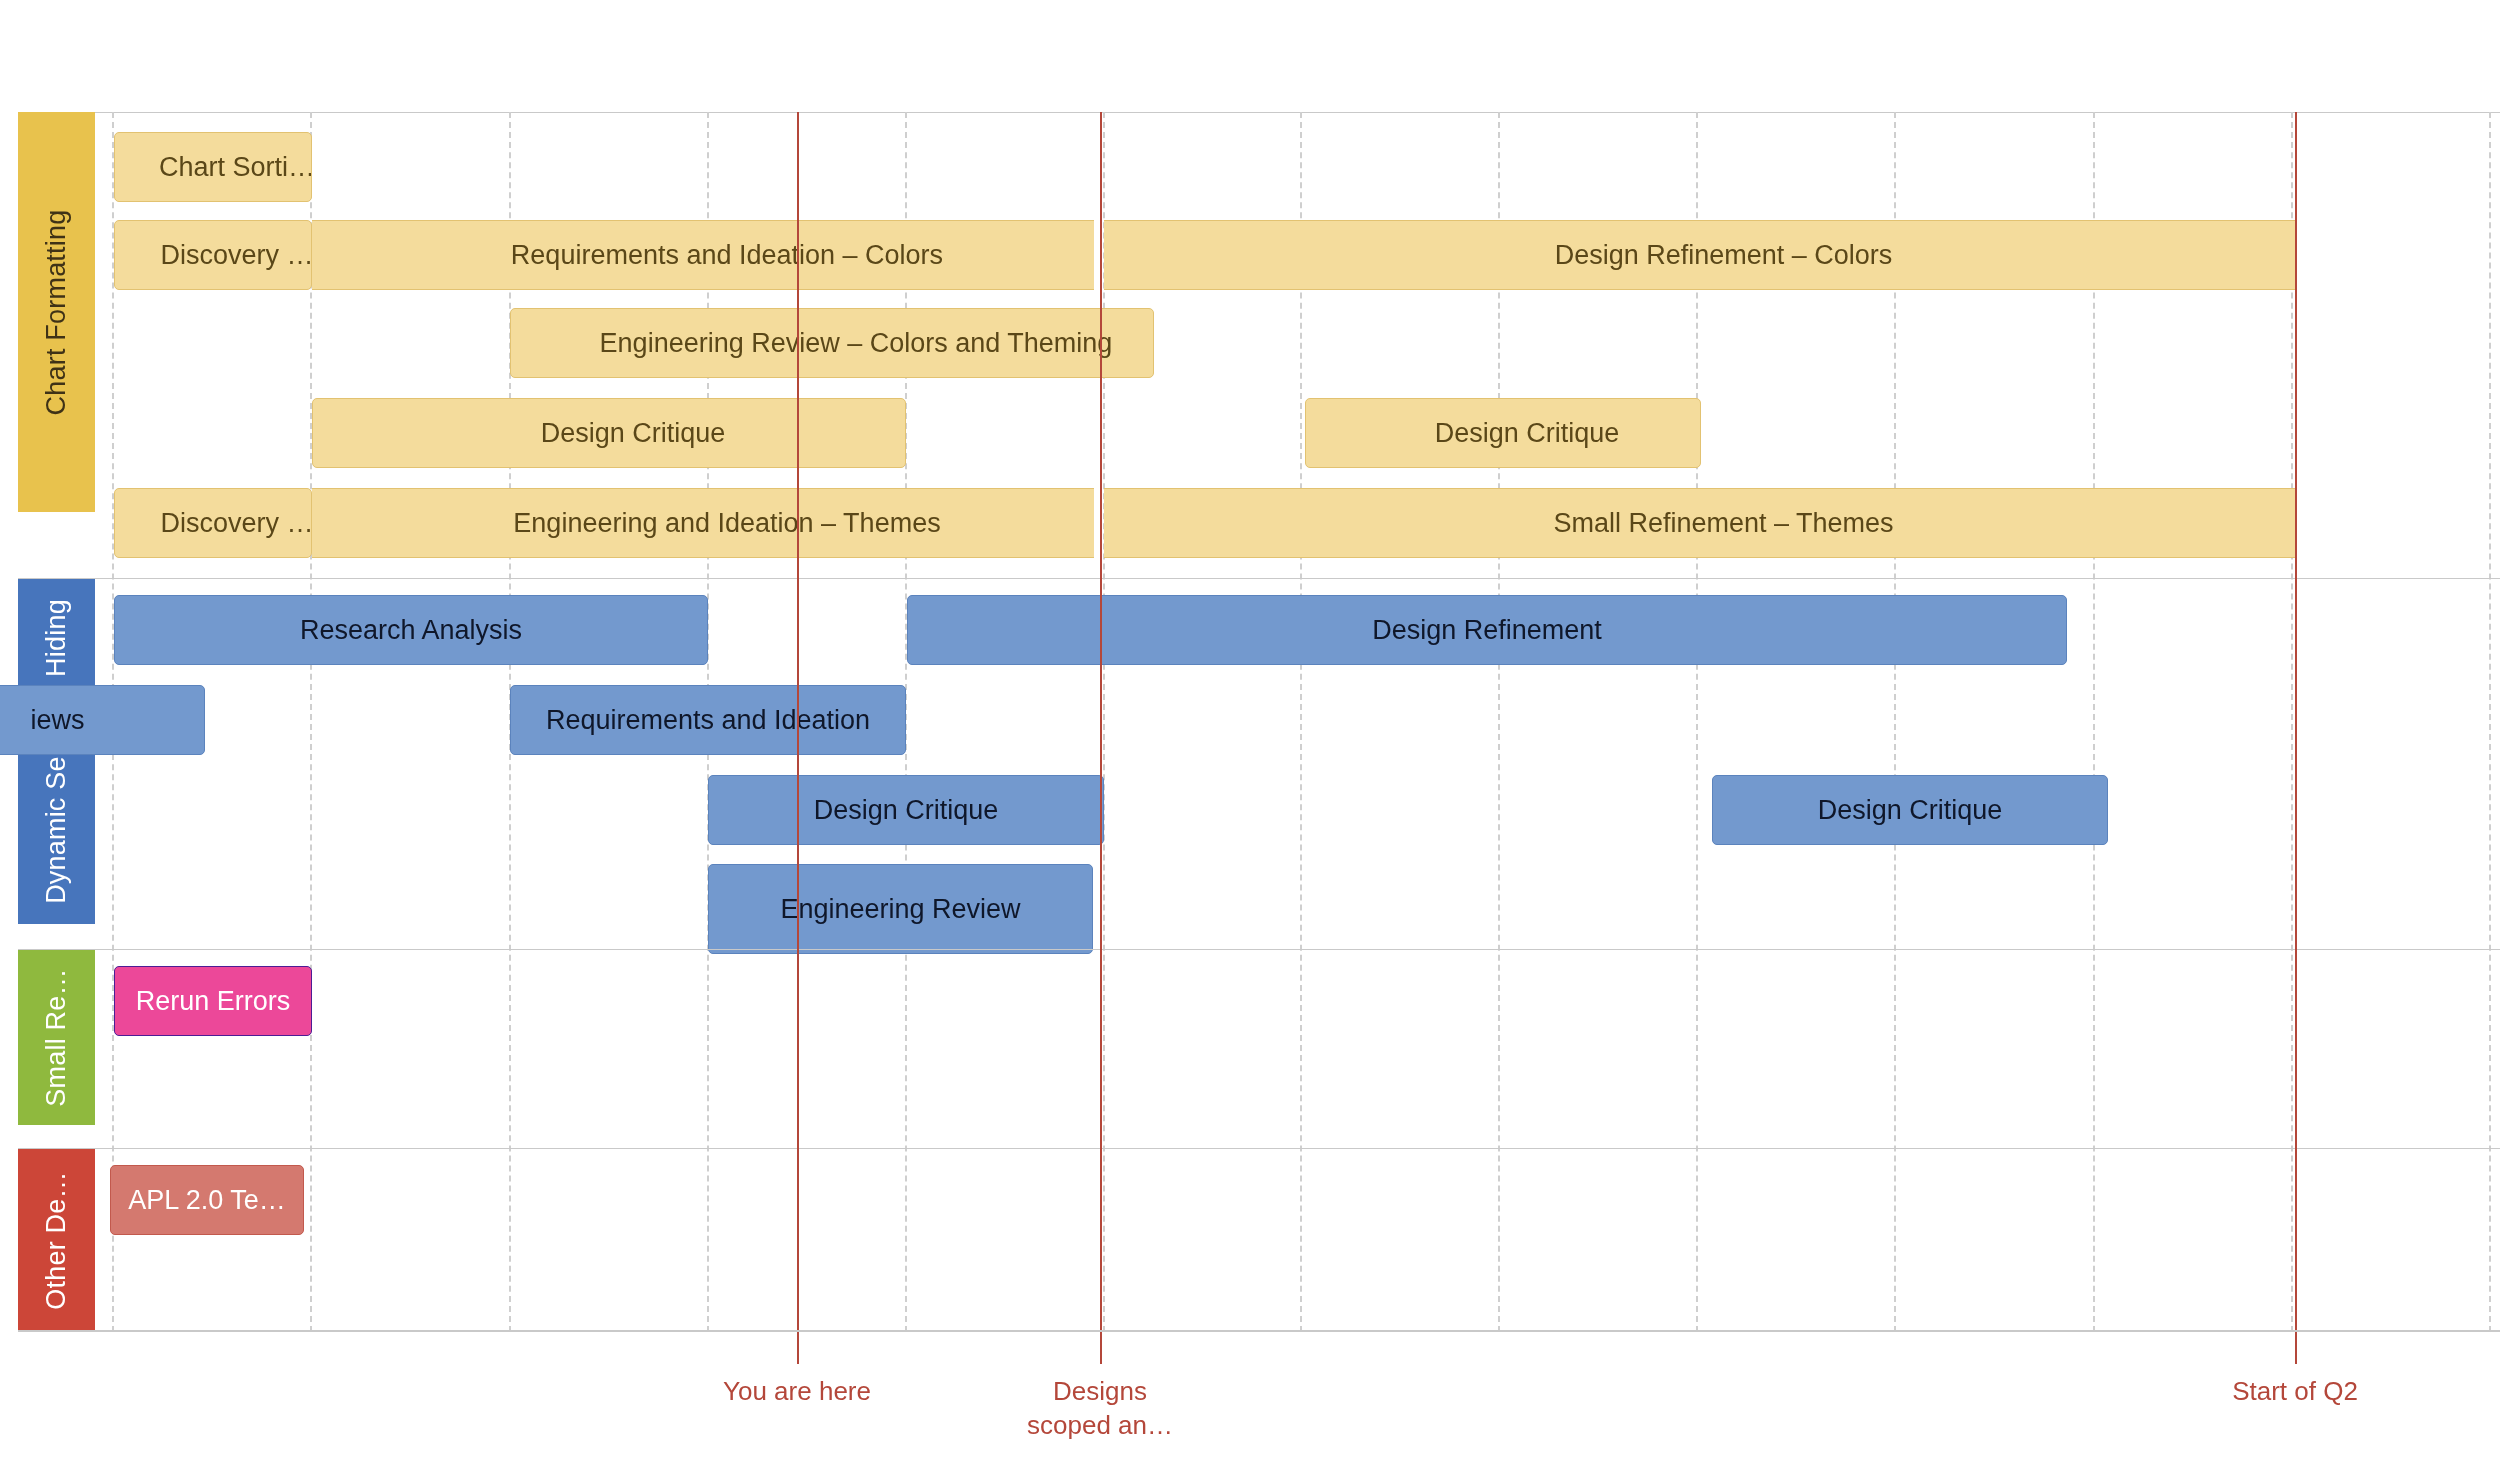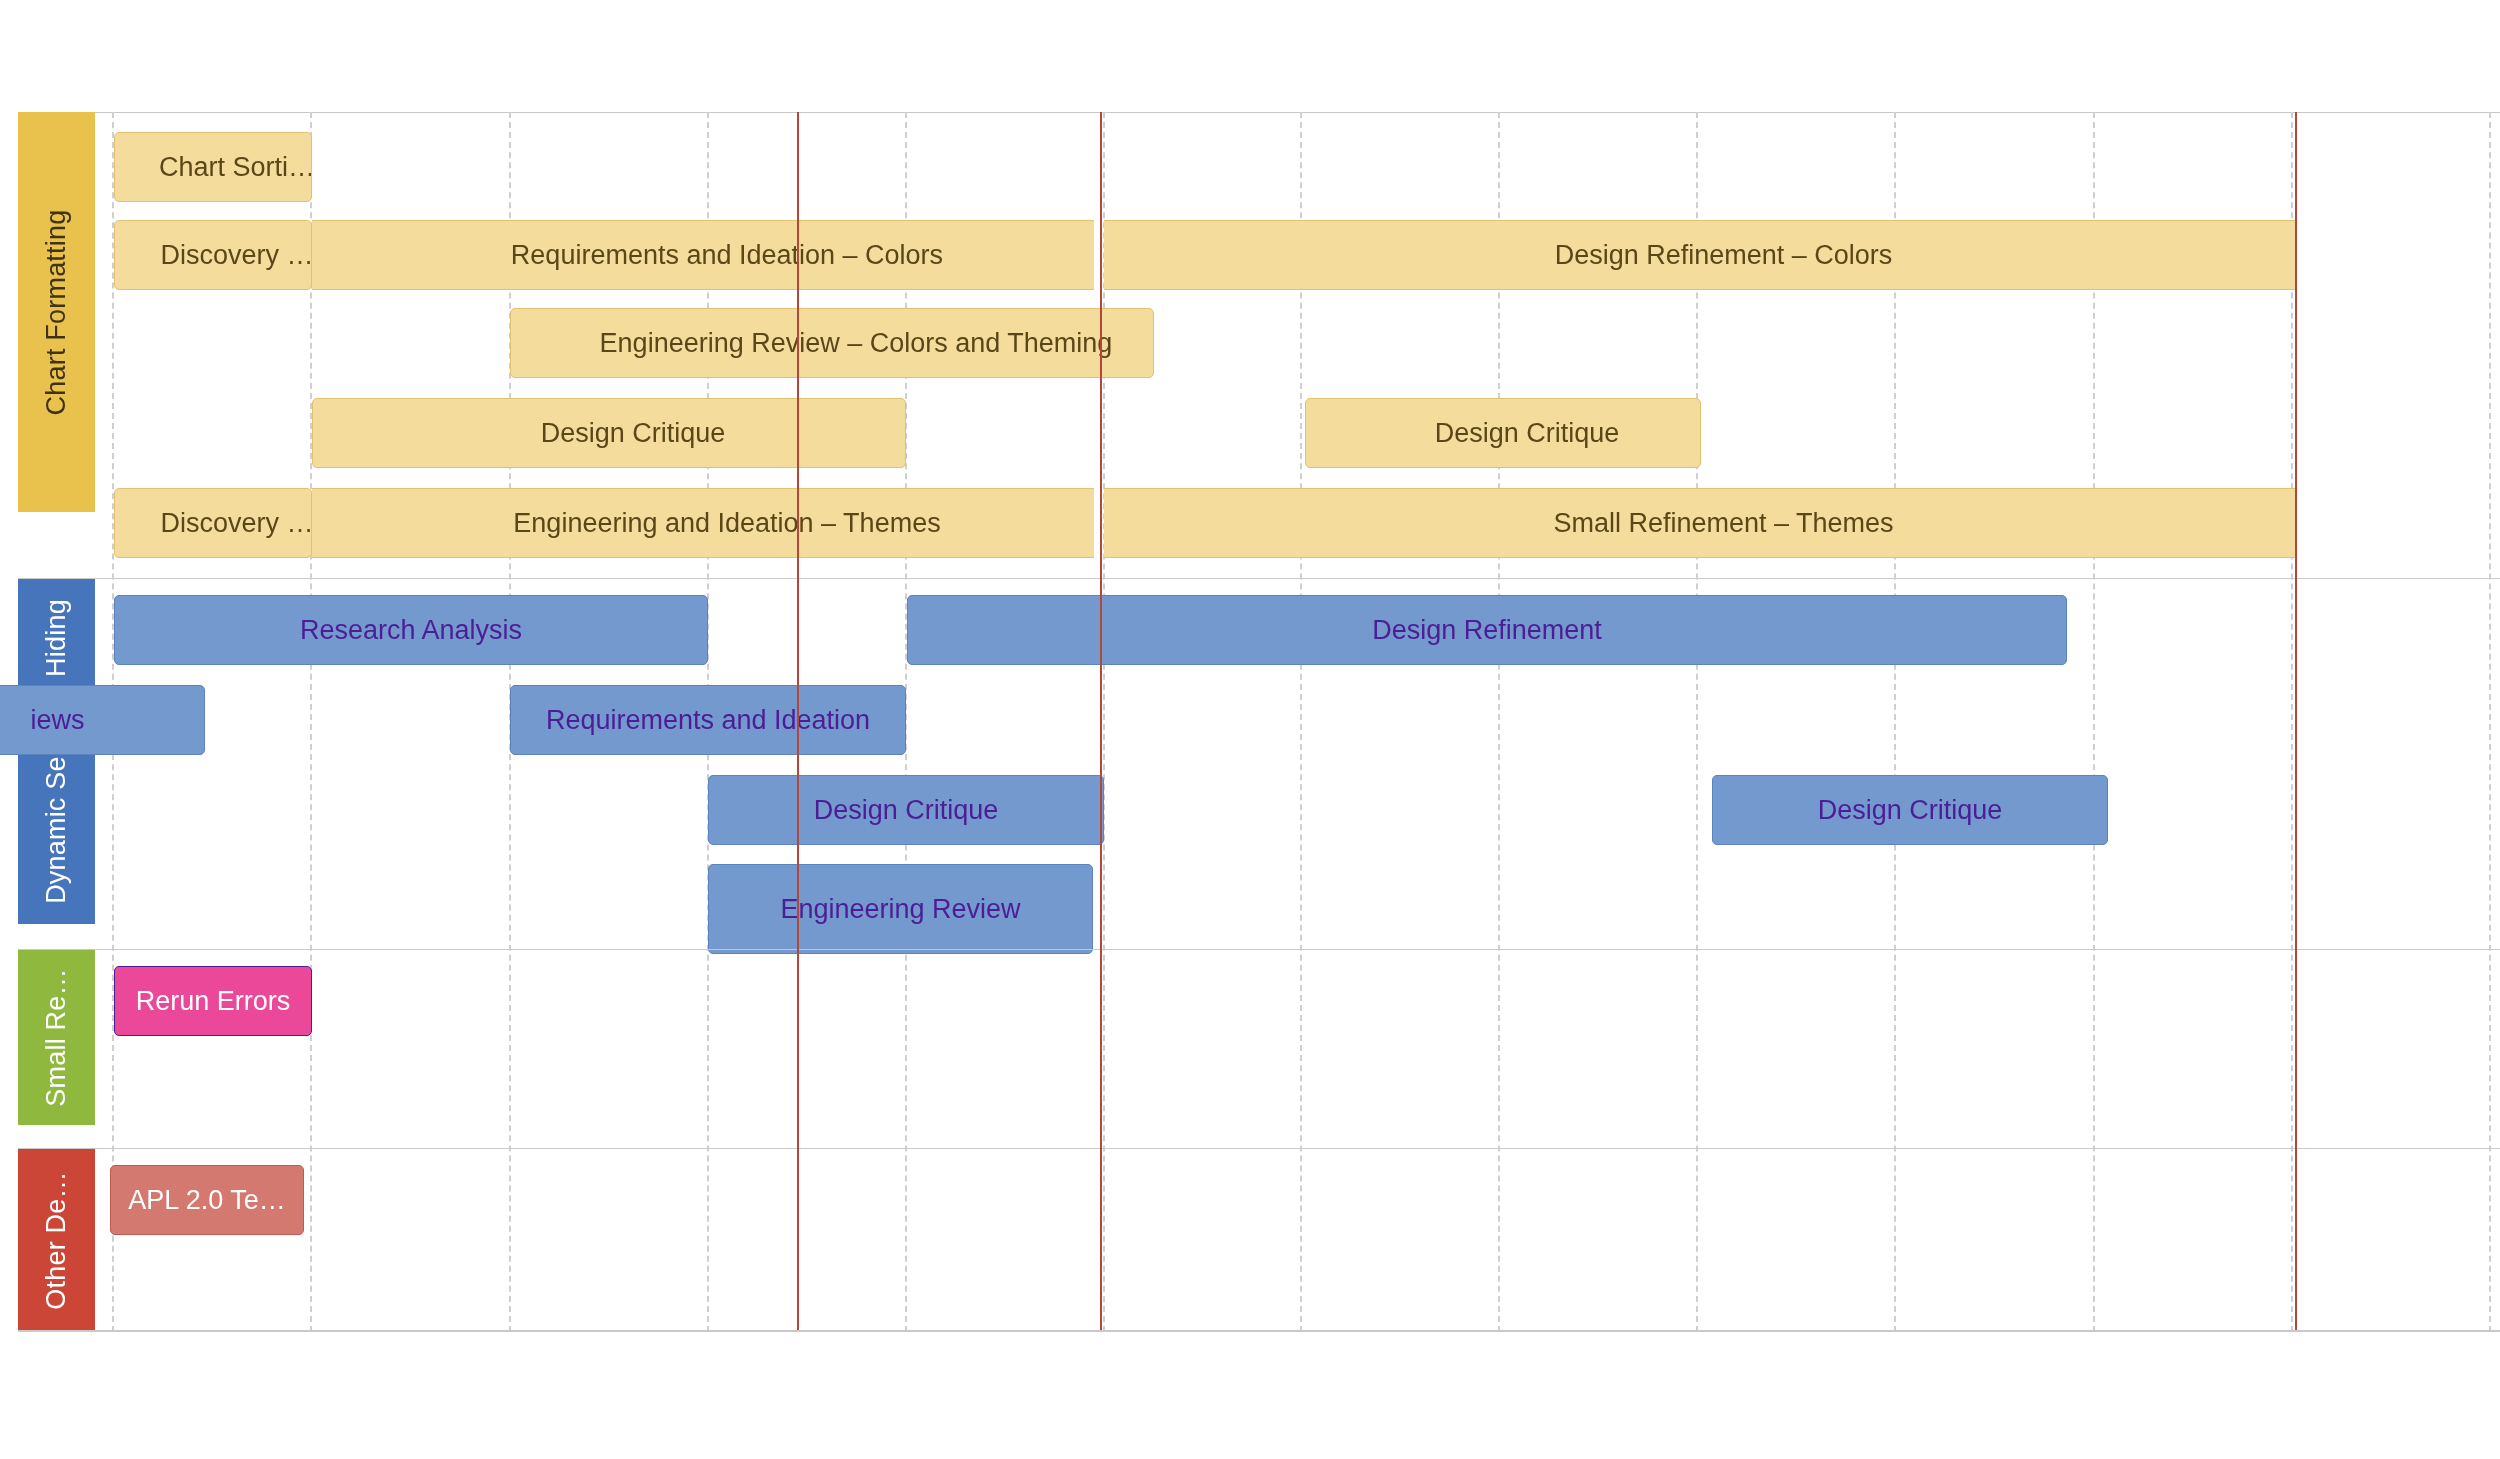--- a/index.html
+++ b/index.html
@@ -24,21 +24,21 @@
              justify-content:center;overflow:hidden;}
   .lane-head span{transform:rotate(-90deg);white-space:nowrap;font-size:27px;
                   letter-spacing:.2px;}
 
   
   .bar{position:absolute;border-radius:5px;display:flex;align-items:center;
        justify-content:center;font-size:27px;box-sizing:border-box;overflow:hidden;
        white-space:nowrap;}
   .bar.y{background:#f4dc9c;border:1px solid #e2c271;color:#5a4718;padding-left:48px;}
   .bar.y.flat{border-radius:0;border-left:none;border-right:none;}
-  .bar.b{background:#7399ce;border:1px solid #5b83bd;color:#4c1d95;}
+  .bar.b{background:#7399ce;border:1px solid #5b83bd;color:#0f172a;}
   .bar.g{background:#ec4899;border:1px solid #4c1d95;color:#ffffff;}
   .bar.r{background:#d4796f;border:1px solid #c2594d;color:#ffffff;}
 
   
   .mline{position:absolute;width:2px;background:#b4473a;}
   .mline-tail{position:absolute;width:2px;background:#b4473a;}
 
   
   .foot{position:absolute;left:0;top:1332px;width:2500px;height:127px;}
   .ann{position:absolute;text-align:center;transform:translateX(-50%);
@@ -104,14 +104,25 @@
         <div class="bar r" style="left: 110px; width: 194px; top: 1053px; height: 70px;">APL 2.0 Te…</div>
       </div>
     <div id="mlines">
         <div class="mline" style="left: 797px; top: 0px; height: 1220px; background: rgb(180, 71, 58);"></div>
         <div class="mline" style="left: 1100px; top: 0px; height: 1220px; background: rgb(180, 71, 58);"></div>
         <div class="mline" style="left: 2295px; top: 0px; height: 1220px; background: rgb(180, 71, 58);"></div>
       </div>
     <div class="bot-rule"></div>
   </div>
 
+  <div class="foot">
+    <div id="anns">
+        <div class="mline-tail" style="left: 797px; top: 0px; height: 32px; background: rgb(180, 71, 58);"></div>
+        <div class="ann" style="left: 797px; top: 42px; color: rgb(180, 71, 58);">You are here</div>
+        <div class="mline-tail" style="left: 1100px; top: 0px; height: 32px; background: rgb(180, 71, 58);"></div>
+        <div class="ann" style="left: 1100px; top: 42px; color: rgb(180, 71, 58);">Designs
+scoped an…</div>
+        <div class="mline-tail" style="left: 2295px; top: 0px; height: 32px; background: rgb(180, 71, 58);"></div>
+        <div class="ann" style="left: 2295px; top: 42px; color: rgb(180, 71, 58);">Start of Q2</div>
+      </div>
+  </div>
 
 </div>
 
 </body></html>

